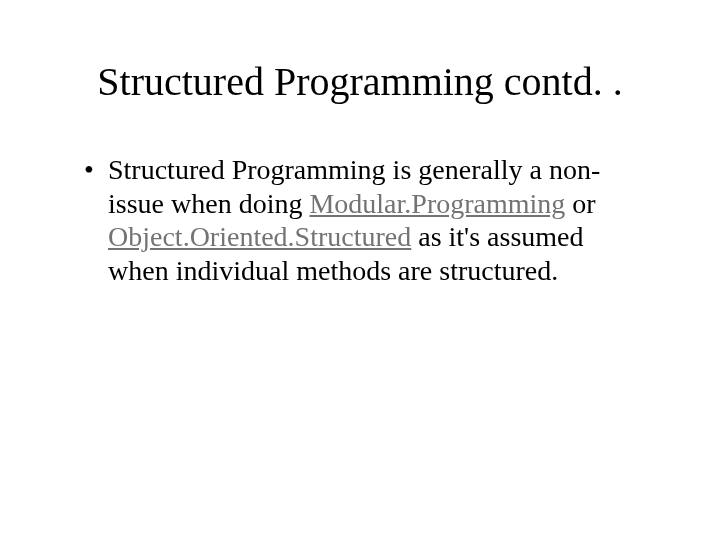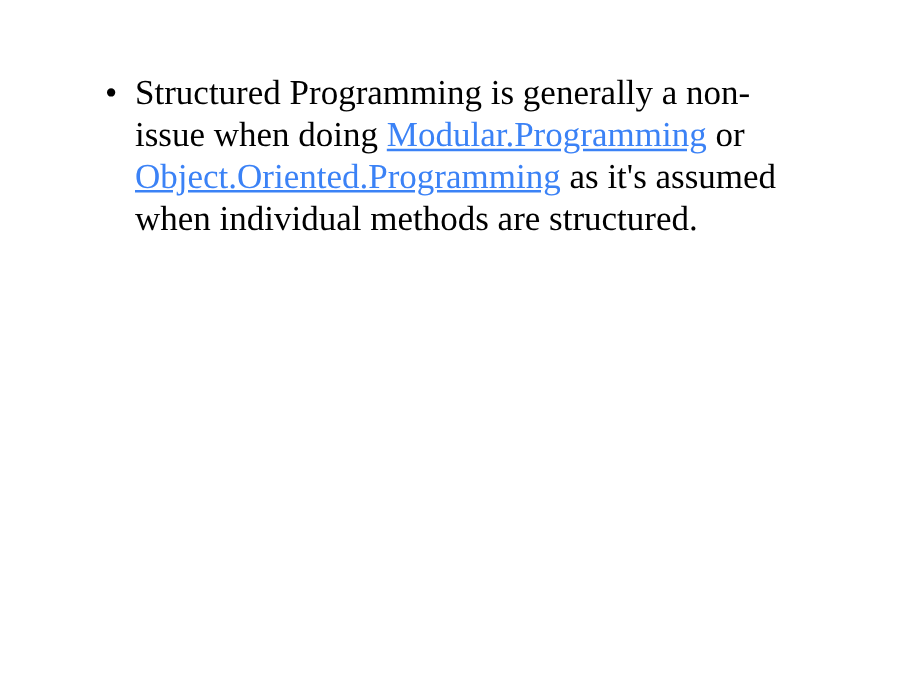--- a/index.html
+++ b/index.html
@@ -36,28 +36,29 @@
     position: relative;
     padding-left: 24px;
   }
   ul.bullets li::before {
     content: "•";
     position: absolute;
     left: 0;
     top: 0;
   }
   .link {
-    color: #3b82f6;
+    color: #737373;
     text-decoration: underline;
   }
 </style>
 </head>
 <body>
 
 <div class="slide">
+  <h1 class="title">Structured Programming contd. .</h1>
   <div class="body-text">
     <ul class="bullets">
       <li>
-        <span>Structured Programming is generally a non-issue when doing </span><span class="link">Modular.Programming</span><span> or </span><span class="link">Object.Oriented.Programming</span><span> as it's assumed when individual methods are structured.</span>
+        <span>Structured Programming is generally a non-issue when doing </span><span class="link">Modular.Programming</span><span> or </span><span class="link">Object.Oriented.Structured</span><span> as it's assumed when individual methods are structured.</span>
       </li>
     </ul>
   </div>
 </div>
 
 </body></html>

